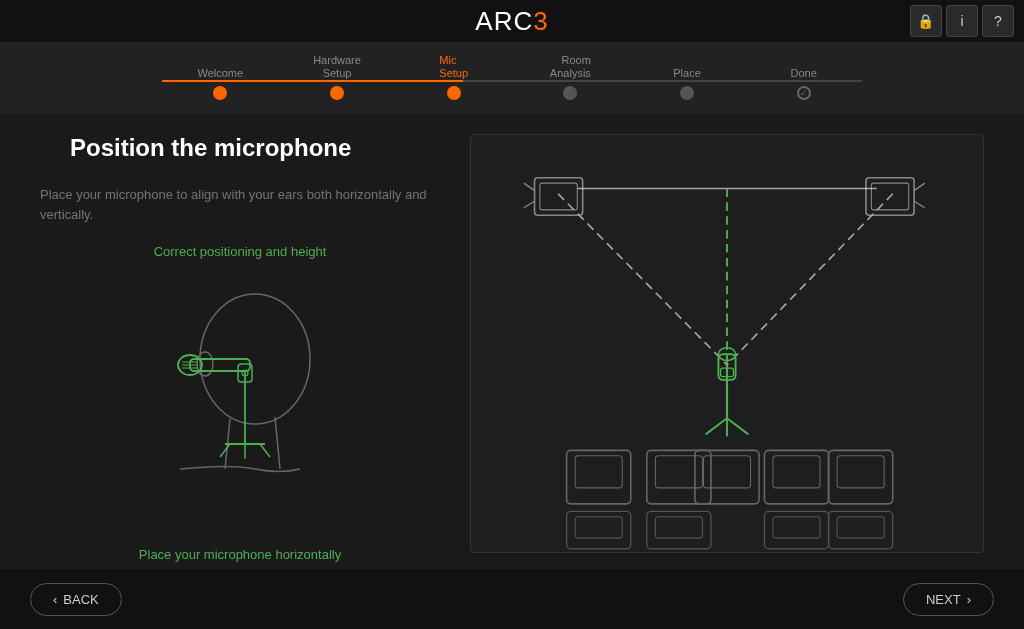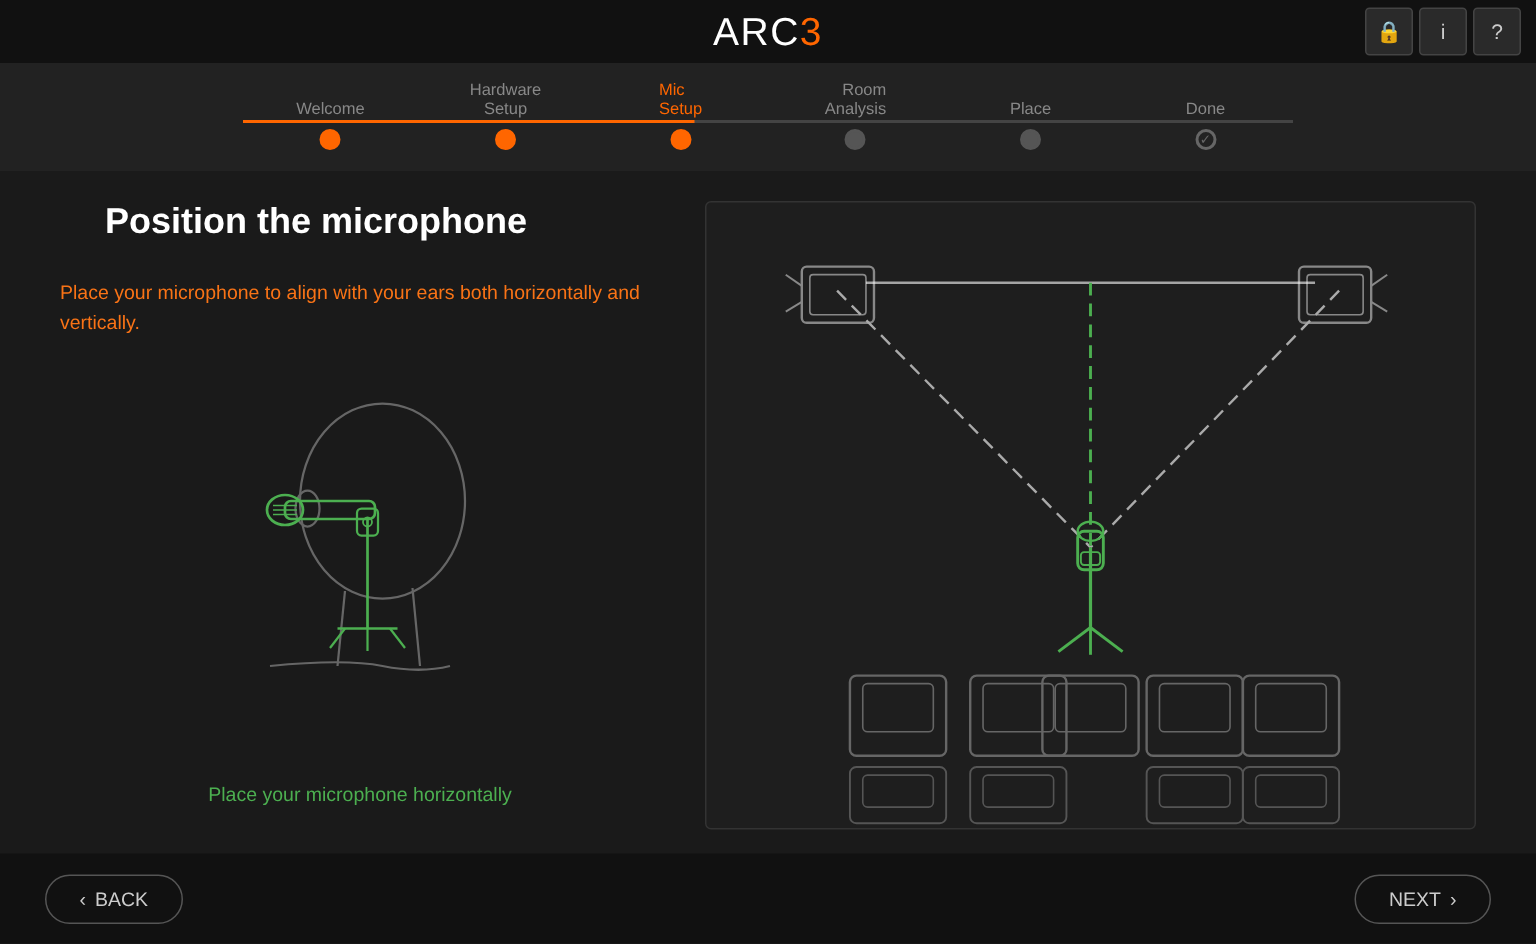--- a/index.html
+++ b/index.html
@@ -139,21 +139,21 @@
     }
     #section-title {
       font-size: 24px;
       font-weight: bold;
       color: #fff;
       margin-bottom: 14px;
       margin-left: 30px;
     }
     #section-desc {
       font-size: 13px;
-      color: #f97316;
+      color: #737373;
       margin-bottom: 20px;
       line-height: 1.5;
       margin-top: 23px;
     }
     #correct-label {
       font-size: 13px;
       color: #4caf50;
       text-align: center;
       margin-bottom: 10px;
     }
@@ -262,20 +262,21 @@
       <div class="step-dot done">✓</div>
     </div>
   </div>
 </div>
 
 <div id="main">
 
   <div id="left-panel">
     <div id="section-title">Position the microphone</div>
     <div id="section-desc">Place your microphone to align with your ears both horizontally and vertically.</div>
+    <div id="correct-label">Correct positioning and height</div>
 
     <div id="mic-illustration">
 
       <svg class="illus-svg" viewBox="0 0 280 230">
 
         <ellipse cx="155" cy="90" rx="55" ry="65" fill="none" stroke="#666" stroke-width="1.5"></ellipse>
 
         <line x1="130" y1="150" x2="125" y2="200" stroke="#666" stroke-width="1.5"></line>
         <line x1="175" y1="148" x2="180" y2="200" stroke="#666" stroke-width="1.5"></line>
 

